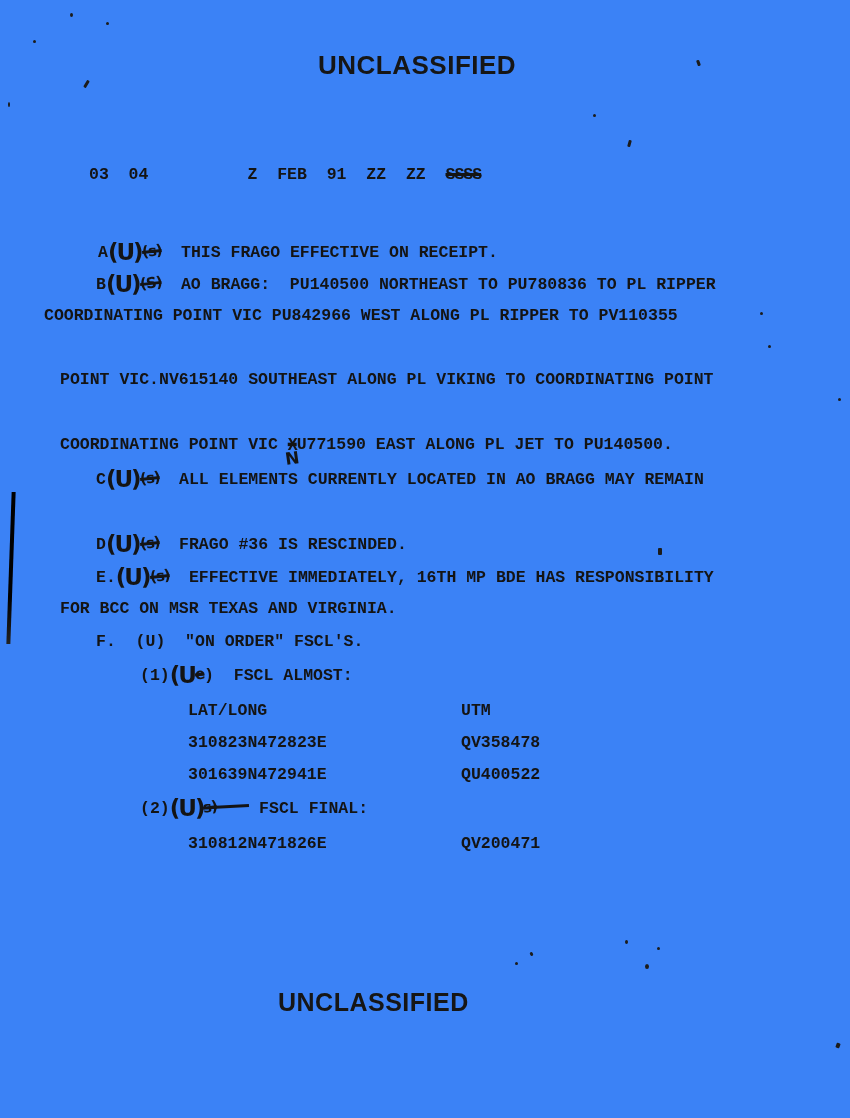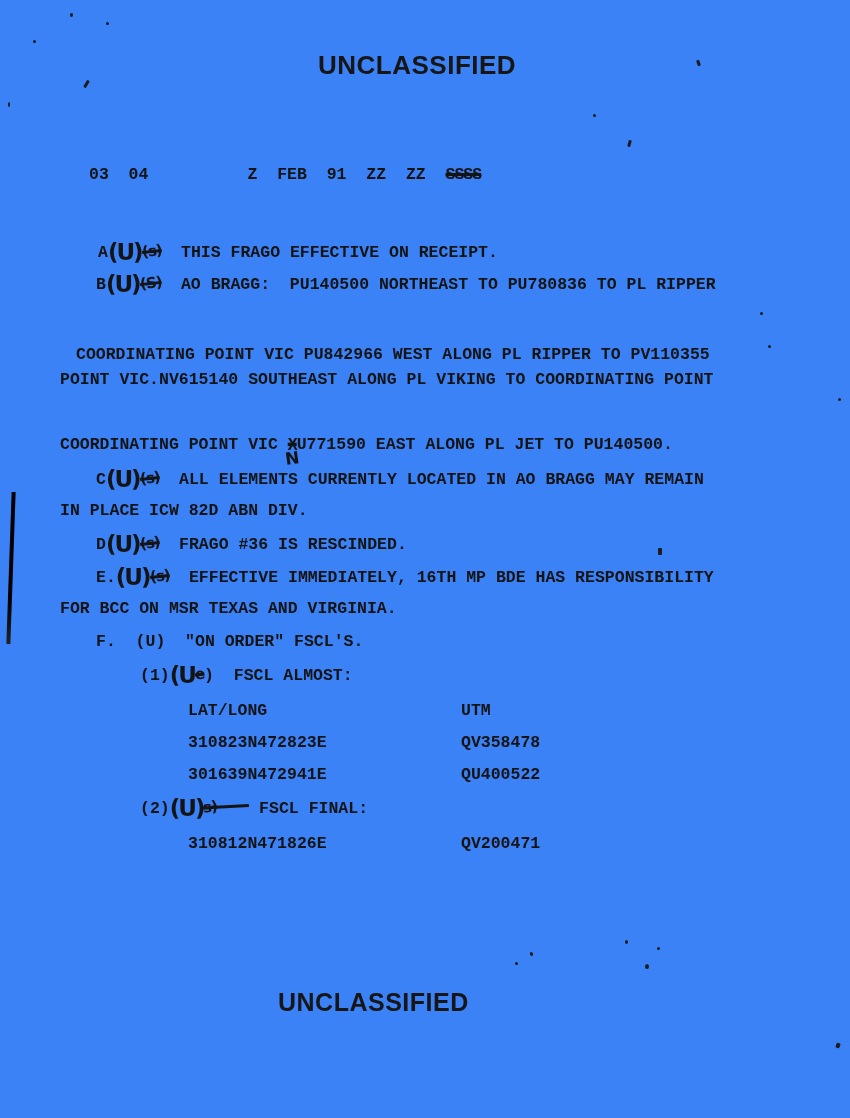--- a/index.html
+++ b/index.html
@@ -99,26 +99,25 @@
 <div class="page">
 
   <div class="banner" style="left:318px;top:50px;">UNCLASSIFIED</div>
 
   <div class="pline" style="left:62px;top:164px;margin-left:27px;"><span>03  04</span><span>          </span><span>Z  FEB  91  ZZ  ZZ</span><span>  </span><span class="struckbold">SSSS</span></div>
 
   <div class="pline" style="left:98px;top:240px;"><span>A</span><span class="hand">(U)</span><span class="shand">(s)</span><span>  THIS FRAGO EFFECTIVE ON RECEIPT.</span></div>
 
   <div class="pline" style="left:96px;top:272px;"><span>B</span><span class="hand">(U)</span><span class="shand">(S)</span><span>  AO BRAGG:  PU140500 NORTHEAST TO PU780836 TO PL RIPPER</span></div>
 
-  <div class="pline" style="left:76px;top:305px;margin-top:39px;">COORDINATING POINT VIC PU842966 WEST ALONG PL RIPPER TO PV110355</div>
+  <div class="pline" style="left:44px;top:305px;">COORDINATING POINT VIC PU842966 WEST ALONG PL RIPPER TO PV110355</div>
   <div class="pline" style="left:60px;top:369px;">POINT VIC.NV615140 SOUTHEAST ALONG PL VIKING TO COORDINATING POINT</div>
   <div class="pline" style="left:60px;top:434px;"><span>COORDINATING POINT VIC </span><span class="corr"><span class="typedx struckbold">X</span><span class="handn">N</span></span><span>U771590 EAST ALONG PL JET TO PU140500.</span></div>
 
   <div class="pline" style="left:96px;top:467px;"><span>C</span><span class="hand">(U)</span><span class="shand">(s)</span><span>  ALL ELEMENTS CURRENTLY LOCATED IN AO BRAGG MAY REMAIN</span></div>
-  <div class="pline" style="left:60px;top:500px;">IN PLACE ICW 82D ABN DIV.</div>
 
   <div class="pline" style="left:96px;top:532px;"><span>D</span><span class="hand">(U)</span><span class="shand">(s)</span><span>  FRAGO #36 IS RESCINDED.</span></div>
 
   <div class="pline" style="left:96px;top:565px;"><span>E.</span><span class="hand">(U)</span><span class="shand">(s)</span><span>  EFFECTIVE IMMEDIATELY, 16TH MP BDE HAS RESPONSIBILITY</span></div>
   <div class="pline" style="left:60px;top:598px;">FOR BCC ON MSR TEXAS AND VIRGINIA.</div>
 
   <div class="pline" style="left:96px;top:631px;">F.  (U)  "ON ORDER" FSCL'S.</div>
 
   <div class="pline" style="left:140px;top:663px;"><span>(1)</span><span class="hand">(U</span><span class="shand">e</span><span>)</span><span>  FSCL ALMOST:</span></div>
 

